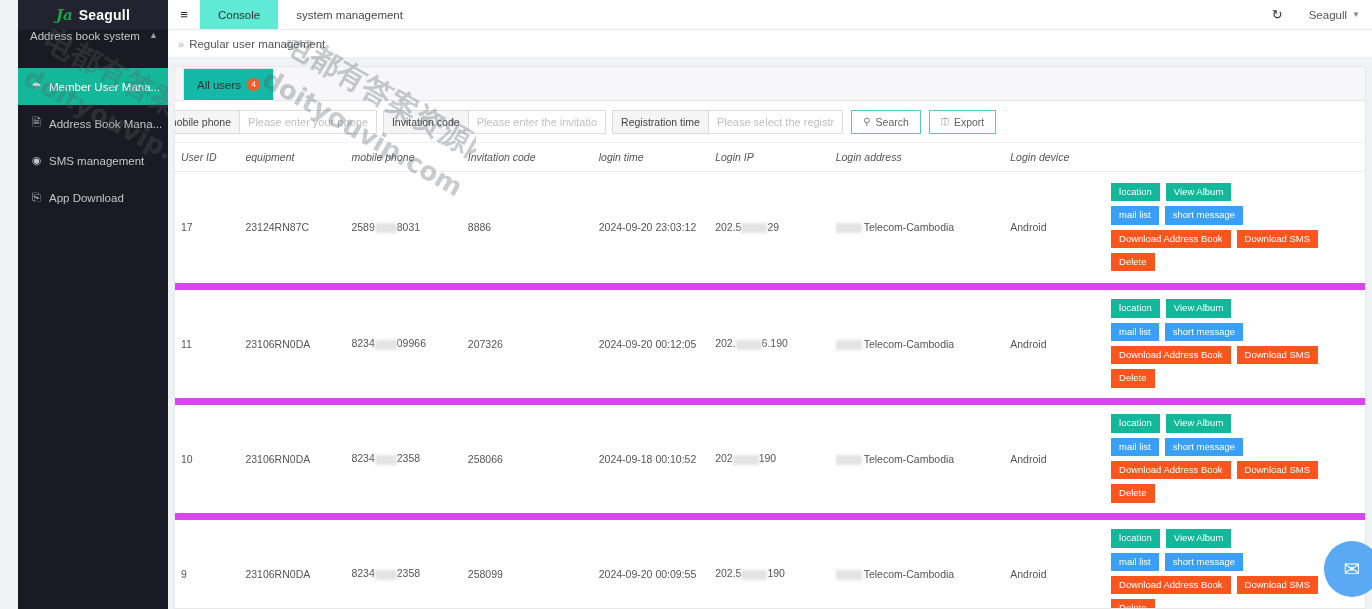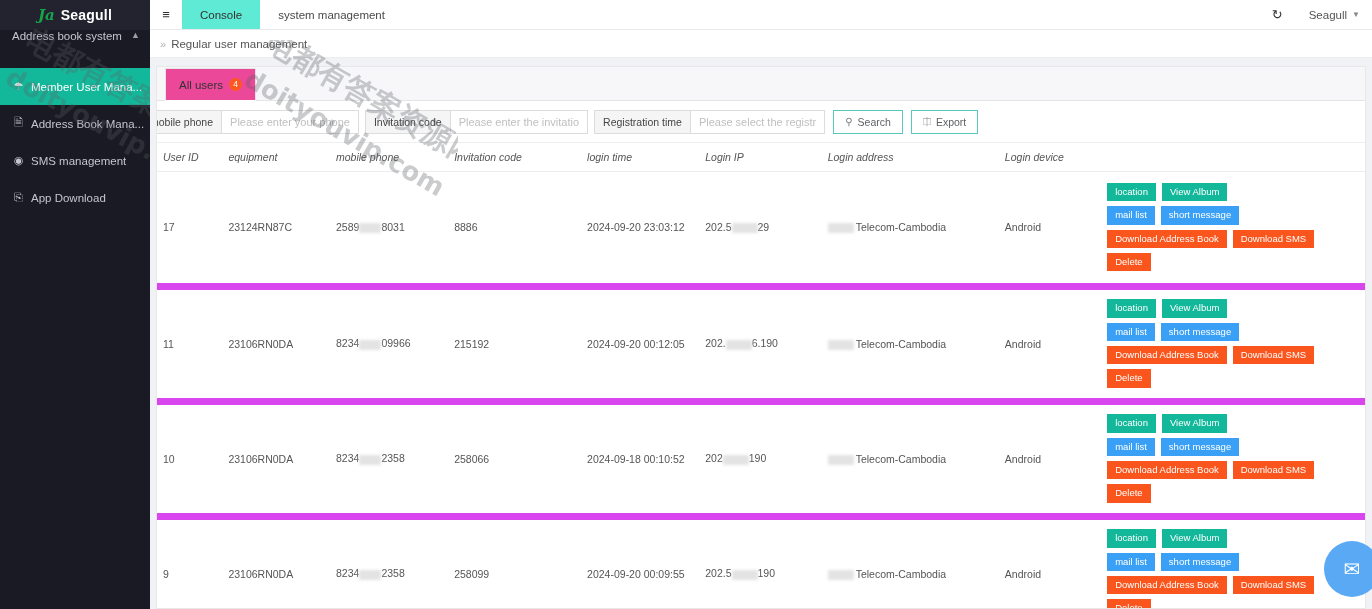--- a/index.html
+++ b/index.html
@@ -2,21 +2,21 @@
 <html><head>
 <meta charset="utf-8">
 <style>
   * { box-sizing: border-box; margin: 0; padding: 0; }
   html, body {
     width: 1372px; height: 609px;
     overflow: hidden;
     font-family: "Liberation Sans", sans-serif;
     background: #f0f2f5;
   }
-  #app { position: relative; width: 1372px; height: 609px; display: flex; }
+  #app { position: relative; width: 1372px; height: 609px; display: flex; padding-left: 18px; }
 
   
   .sidebar {
     width: 150px; height: 609px;
     background: #191a23;
     flex: 0 0 150px;
     position: relative;
     overflow: hidden;
   }
   .logo-box {
@@ -115,21 +115,21 @@
 
   
   .tabs-strip {
     height: 34px;
     background: #f7f7f9;
     border-bottom: 1px solid #e4e4e7;
     display:flex; align-items:flex-end;
     padding-left: 8px;
   }
   .tab {
-    height: 33px; background:#ec4899;
+    height: 33px; background:#14b8a6;
     border: 1px solid #e4e4e7; border-bottom: 1px solid #ffffff;
     display:flex; align-items:center; gap:6px;
     padding: 0 13px;
     font-size: 11.5px; color:#333;
     position: relative; top: 1px;
     cursor: pointer;
   }
   .badge {
     background: #ff5722; color:#fff;
     border-radius: 50%;
@@ -391,21 +391,21 @@
                       <div class="btn-row">
                         <button class="abtn orange">Delete</button>
                       </div>
                     </div>
                   </td>
                 </tr>
                 <tr>
                   <td>11</td>
                   <td>23106RN0DA</td>
                   <td>8234<span class="blur" style="width:22px"></span>09966</td>
-                  <td>215192</td>
+                  <td>207326</td>
                   <td>2024-09-20 00:12:05</td>
                   <td>202.<span class="blur" style="width:26px"></span>6.190</td>
                   <td>
                     <span class="addr-cell">
                       <span class="blur" style="width:26px"></span>
                       <span>Telecom-Cambodia</span>
                     </span>
                   </td>
                   <td>Android</td>
                   <td class="btn-cell">

